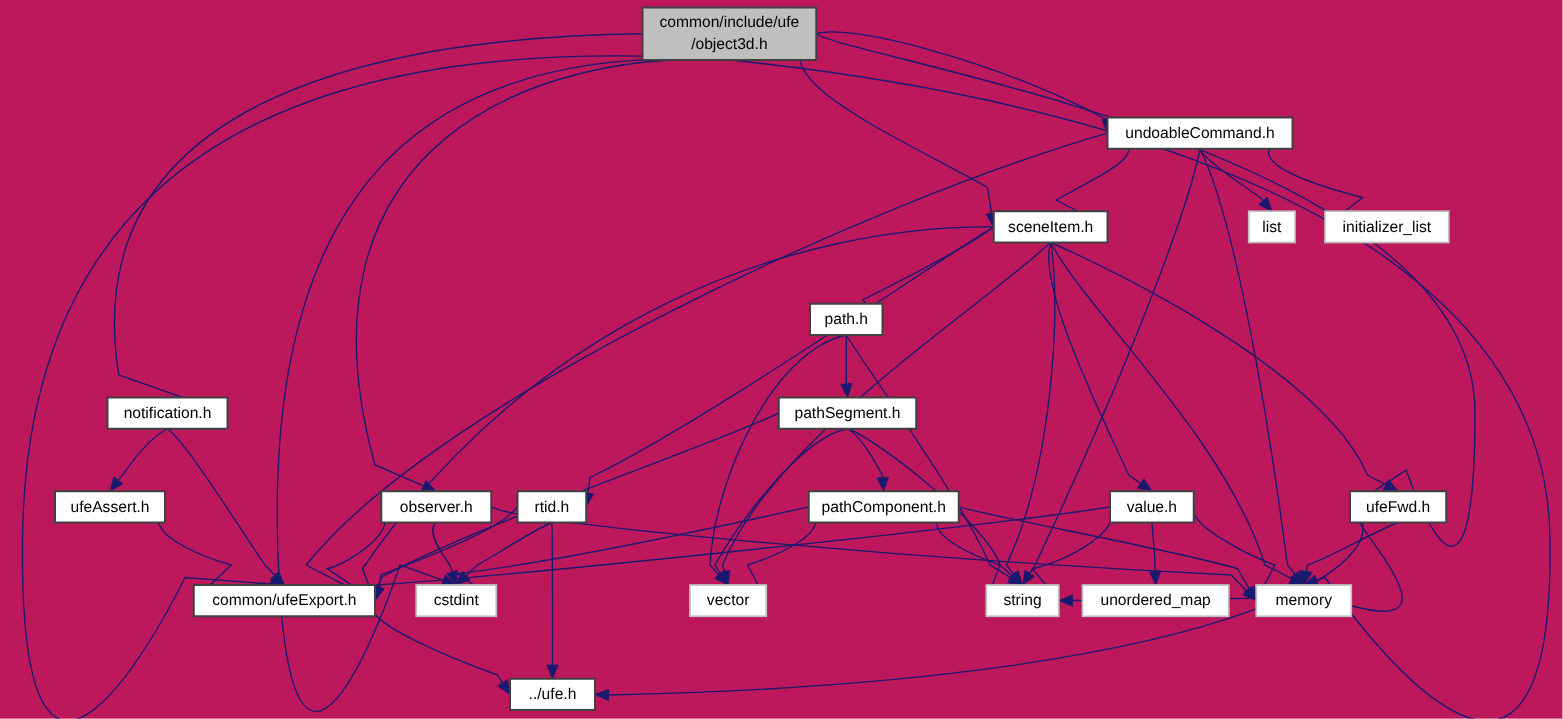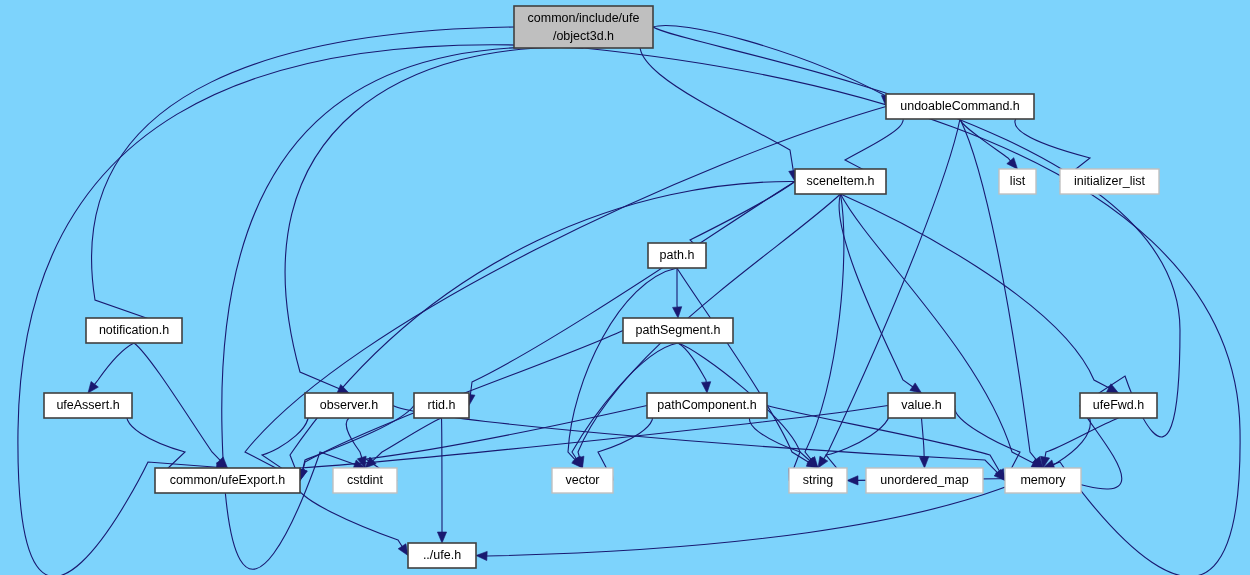--- a/index.html
+++ b/index.html
@@ -4,21 +4,21 @@
 <style>
   html, body {
     margin: 0;
     padding: 0;
     background: #ffffff;
   }
   #graph-root {
     position: relative;
     width: 1250px;
     height: 575px;
-    background: #7dd3fc;
+    background: #be185d;
     font-family: "Liberation Sans", sans-serif;
     overflow: hidden;
   }
   svg#dep-graph {
     display: block;
     width: 1250px;
     height: 575px;
   }
   .edge-path {
     fill: none;

